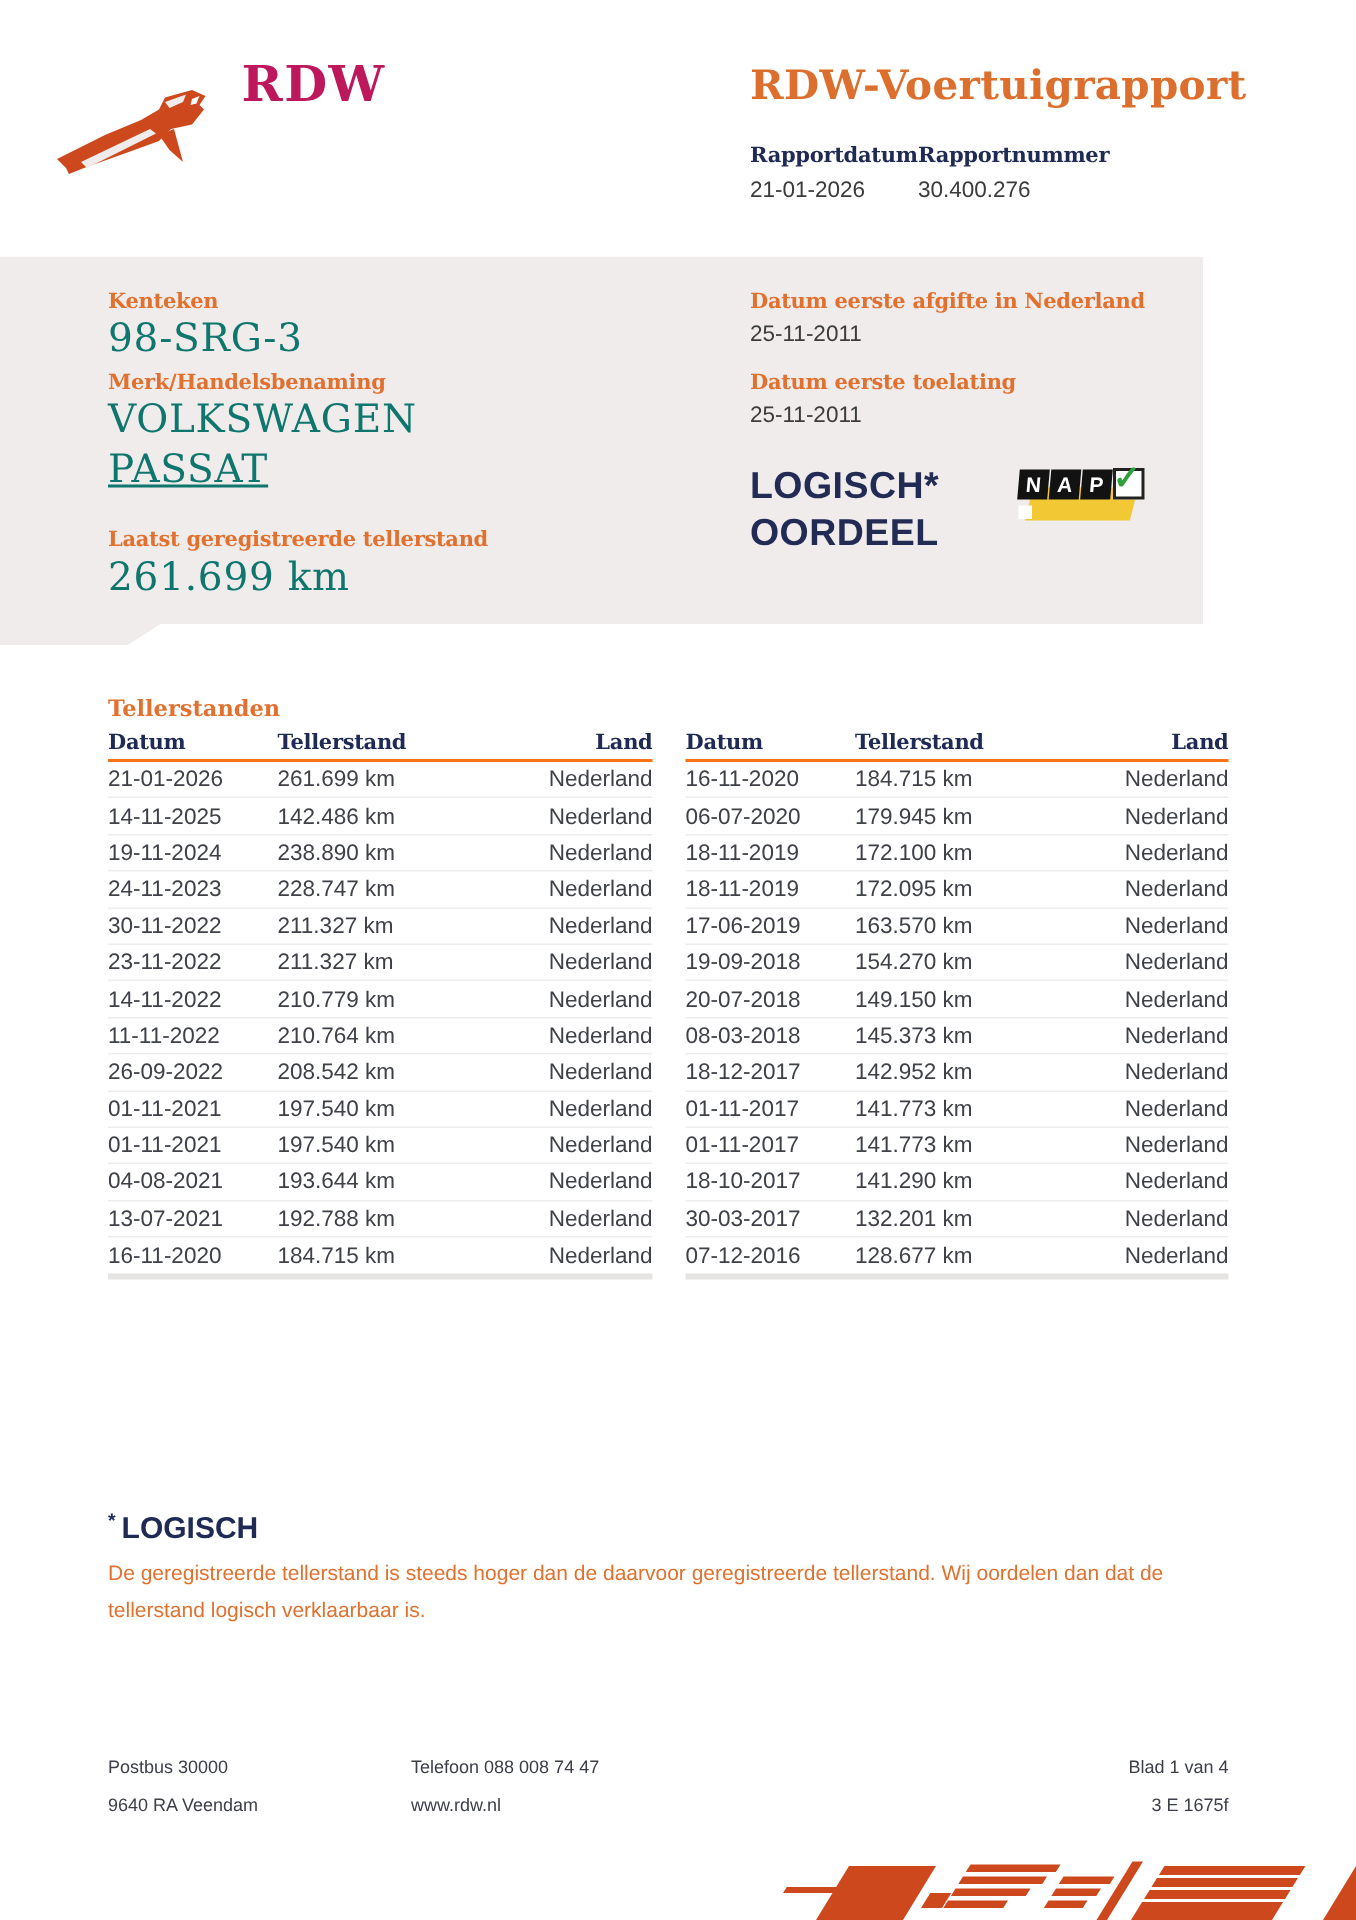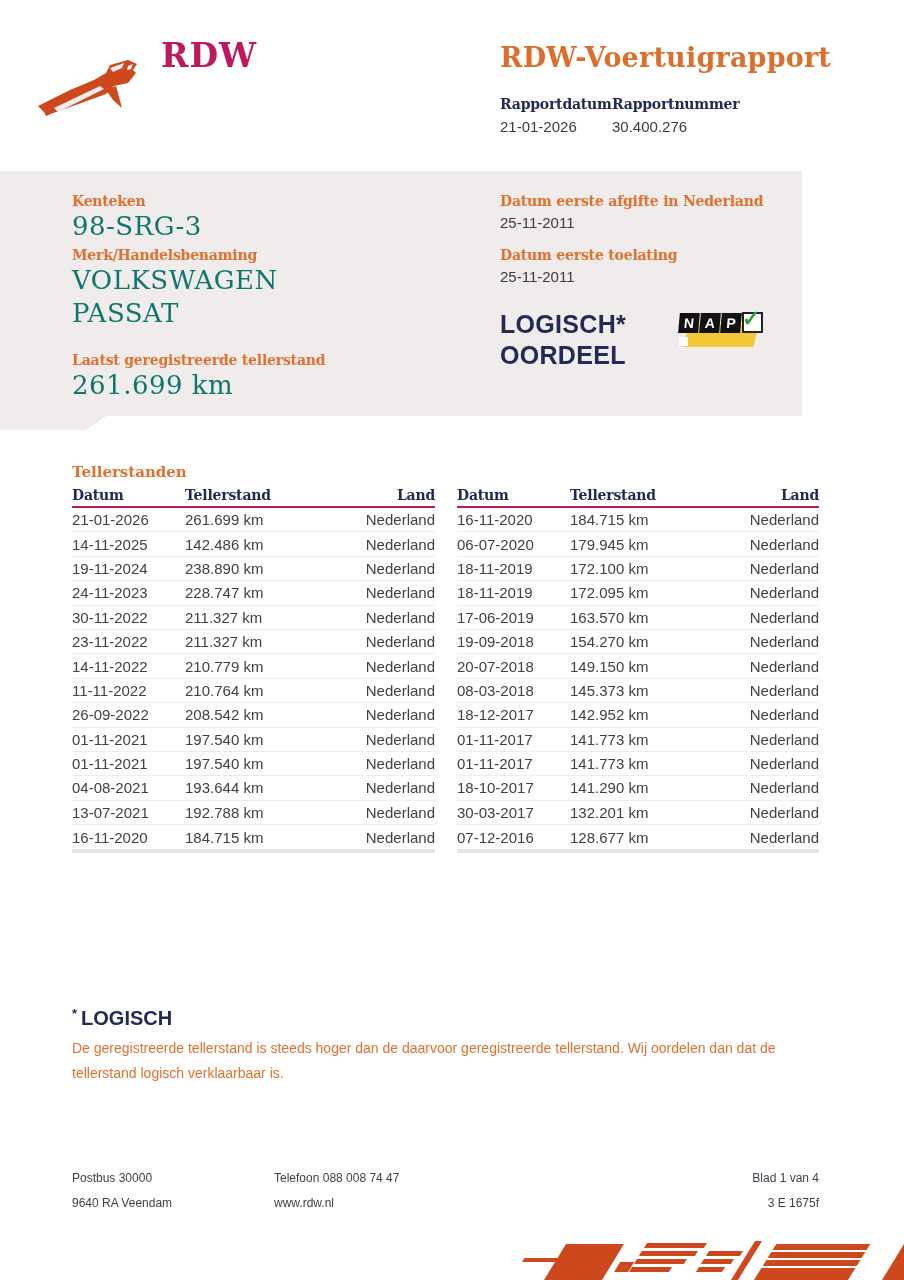--- a/index.html
+++ b/index.html
@@ -71,21 +71,21 @@
 
   
   .section-title {
     left:72px; top:463px; font-family:"DejaVu Serif", serif; font-weight:700;
     font-size:15px; color:#E2702E;
   }
   .mtable { top:487px; }
   .mtable-left  { left:72px;  width:363px; }
   .mtable-right { left:457px; width:362px; }
   .thead {
-    display:flex; padding-bottom:3px; border-bottom:2px solid #be185d;
+    display:flex; padding-bottom:3px; border-bottom:2px solid #f97316;
     font-family:"DejaVu Serif", serif; font-weight:700; font-size:14px;
     color:#202B55; letter-spacing:-0.2px;
   }
   .tbody { border-bottom:4px solid #E5E4E2; }
   .trow {
     display:flex; align-items:center; height:24.4px;
     border-bottom:1px solid #EDEDEB; font-size:15px; color:#3E4148;
   }
   .trow:last-child { border-bottom:none; }
   .c0 { width:113px; } .c1 { flex:1; } .c2 { width:92px; text-align:right; }
@@ -130,21 +130,21 @@
   <div class="abs meta-label mcol2">Rapportnummer</div>
   <div class="abs meta-value mcol1">21-01-2026</div>
   <div class="abs meta-value mcol2">30.400.276</div>
 
   <section class="abs panel">
     <div class="abs plabel" style="left:72px; top:22px;">Kenteken</div>
     <div class="abs pvalue-big" style="left:72px; top:40px;">98-SRG-3</div>
 
     <div class="abs plabel" style="left:72px; top:76px;">Merk/Handelsbenaming</div>
     <div class="abs pvalue-big" style="left:72px; top:94px;">VOLKSWAGEN</div>
-    <div class="abs pvalue-big" style="left:72px; top:127px;">PASSAT</div>
+    <div class="abs pvalue-big" style="left:72px; top:127px;text-decoration:underline;">PASSAT</div>
 
     <div class="abs plabel" style="left:72px; top:181px;">Laatst geregistreerde tellerstand</div>
     <div class="abs pvalue-big" style="left:72px; top:199px;">261.699 km</div>
 
     <div class="abs plabel" style="left:500px; top:22px;">Datum eerste afgifte in Nederland</div>
     <div class="abs pvalue-sm" style="left:500px; top:43px;">25-11-2011</div>
 
     <div class="abs plabel" style="left:500px; top:76px;">Datum eerste toelating</div>
     <div class="abs pvalue-sm" style="left:500px; top:97px;">25-11-2011</div>
 

